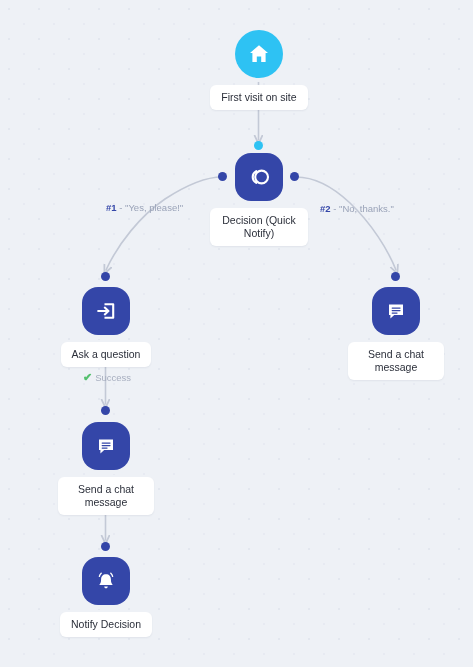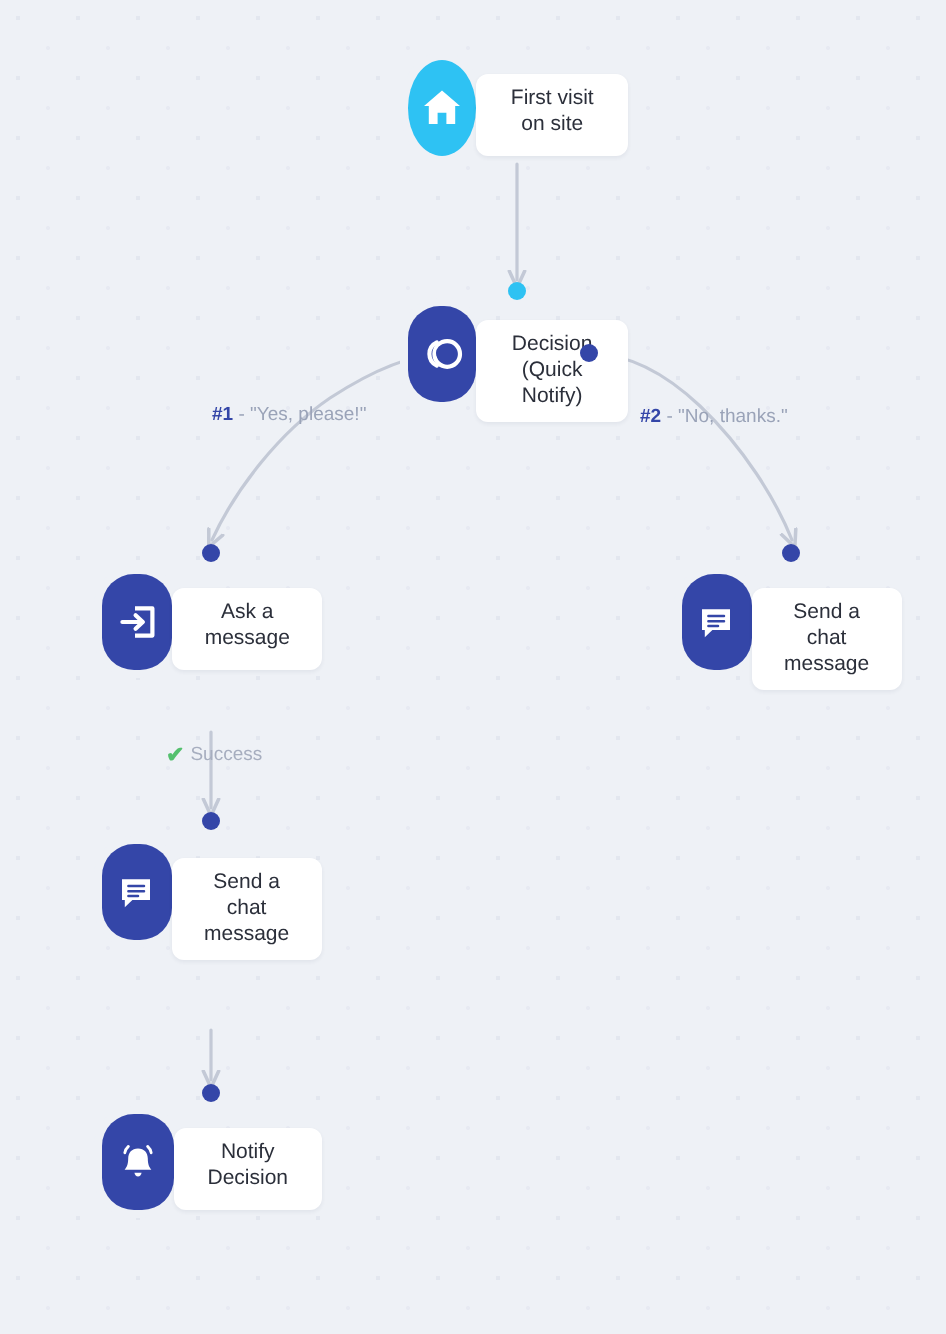--- a/index.html
+++ b/index.html
@@ -14,21 +14,21 @@
     position:absolute;inset:0;
     background-color:#eef1f6;
     background-image:
       radial-gradient(circle at 1px 1px, #e3e7ef 1.1px, transparent 1.2px),
       radial-gradient(circle at 1px 1px, #e7eaf2 1px, transparent 1.1px);
     background-size:30px 30px, 30px 30px;
     background-position:8px 8px, 23px 23px;
   }
   #wires{position:absolute;left:0;top:0;width:473px;height:667px;pointer-events:none;}
 
-  .node{position:absolute;display:flex;}
+  .node{position:absolute;display:flex;flex-direction:column;align-items:center;}
 
   .ico{
     width:48px;height:48px;border-radius:16px;
     background:#3446a8;
     display:flex;align-items:center;justify-content:center;
     box-shadow:0 0 0 4px #eef1f6;
     position:relative;z-index:3;
   }
   .ico.round{
     border-radius:50%;
@@ -128,21 +128,21 @@
 
 <div class="port" style="left:101px;top:272px;"></div>
 <div class="node" style="left:51px;top:287px;width:110px;">
   <div class="ico">
     <svg width="26" height="26" viewBox="0 0 26 26" aria-hidden="true">
       <path d="M11.5 6.2 L20.2 6.2 L20.2 19.8 L11.5 19.8" fill="none" stroke="#ffffff" stroke-width="2.1" stroke-linejoin="round"></path>
       <path d="M5.2 13 L15.2 13" fill="none" stroke="#ffffff" stroke-width="2.1" stroke-linecap="round"></path>
       <path d="M11.8 9.6 L15.4 13 L11.8 16.4" fill="none" stroke="#ffffff" stroke-width="2.1" stroke-linecap="round" stroke-linejoin="round"></path>
     </svg>
   </div>
-  <div class="chip">Ask a message</div>
+  <div class="chip">Ask a question</div>
 </div>
 <div class="statuslabel" style="left:83px;top:371px;">
   <span class="tick">✔</span>
   <span>Success</span>
 </div>
 
 <div class="port" style="left:391px;top:272px;"></div>
 <div class="node" style="left:341px;top:287px;width:110px;">
   <div class="ico">
     <svg width="26" height="26" viewBox="0 0 26 26" aria-hidden="true">

